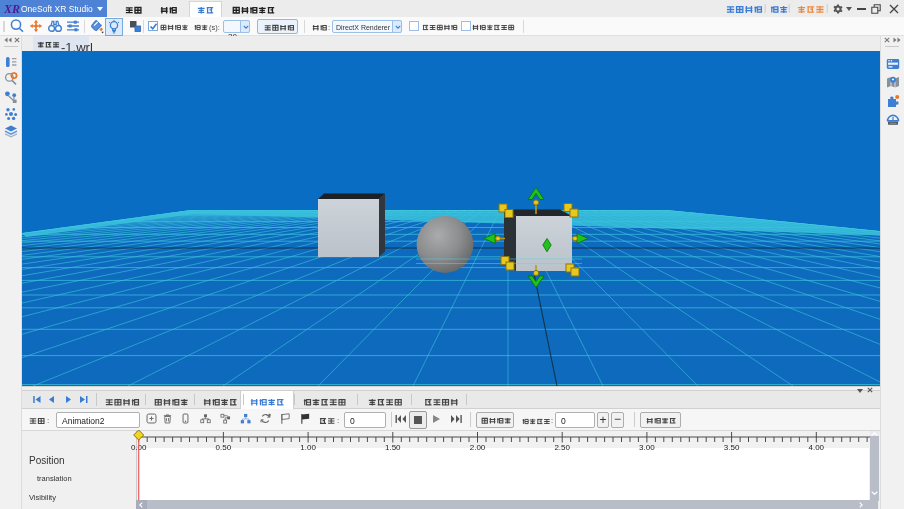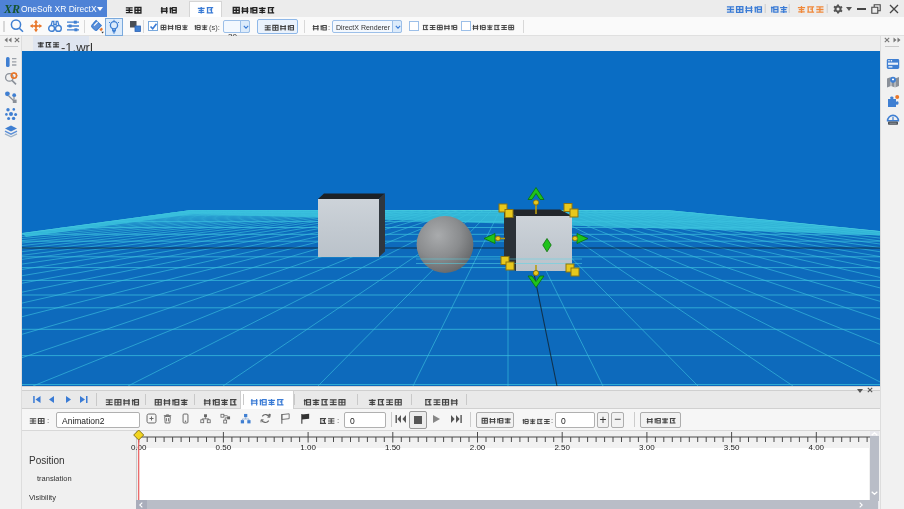--- a/index.html
+++ b/index.html
@@ -1,16 +1,16 @@
 <!DOCTYPE html>
 <html><head><meta charset="utf-8"><style>*{margin:0;padding:0;box-sizing:border-box}body{font-family:"Liberation Sans",sans-serif;width:904px;height:509px;overflow:hidden;position:relative;background:#f1f1f1}.abs{position:absolute}</style></head><body>
 <div class="abs" style="left:0;top:0;width:904px;height:17px;background:#ececec"></div>
 <div class="abs" style="left:0;top:0;width:107px;height:17px;background:#4e82d6"></div>
-<div style="position:absolute;left:4px;top:2px;font-size:12px;color:#14532d;font-weight:normal;white-space:nowrap;"><i style="font-weight:bold;font-family:'Liberation Serif',serif">XR</i></div>
-<div style="position:absolute;left:21px;top:4px;font-size:8.5px;color:#fff;font-weight:normal;white-space:nowrap;">OneSoft XR DirectX</div>
+<div style="position:absolute;left:4px;top:2px;font-size:12px;color:#4c1d95;font-weight:normal;white-space:nowrap;"><i style="font-weight:bold;font-family:'Liberation Serif',serif">XR</i></div>
+<div style="position:absolute;left:21px;top:4px;font-size:8.5px;color:#fff;font-weight:normal;white-space:nowrap;">OneSoft XR Studio</div>
 <svg class="abs" style="left:97px;top:7px" width="6" height="4" viewBox="0 0 6 4">
     <path d="M0 0h6L3.0 4Z" fill="#fff"></path>
   </svg>
 <svg class="abs" style="left:125px;top:4.5px" width="19" height="10.5" viewBox="0 0 19 10.5">
     <g transform="translate(0,1)">
       <g transform="translate(0.0,0) scale(0.850)">
         <path d="M1 2.2h8 M1 5h8 M1 7.8h8 M5 2.2v5.6" stroke="#222" stroke-width="1.56" fill="none"></path>
       </g>
       <g transform="translate(8.7,0) scale(0.850)">
         <path d="M1.5 1.8h7v6.4h-7Z M1.5 5h7 M5 1.8v6.4" stroke="#222" stroke-width="1.56" fill="none"></path>

